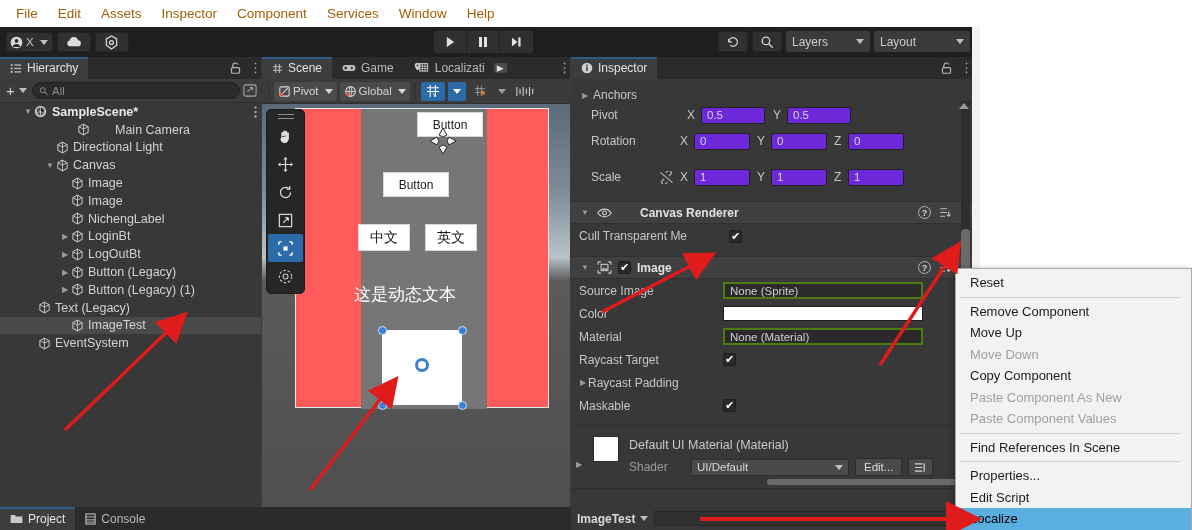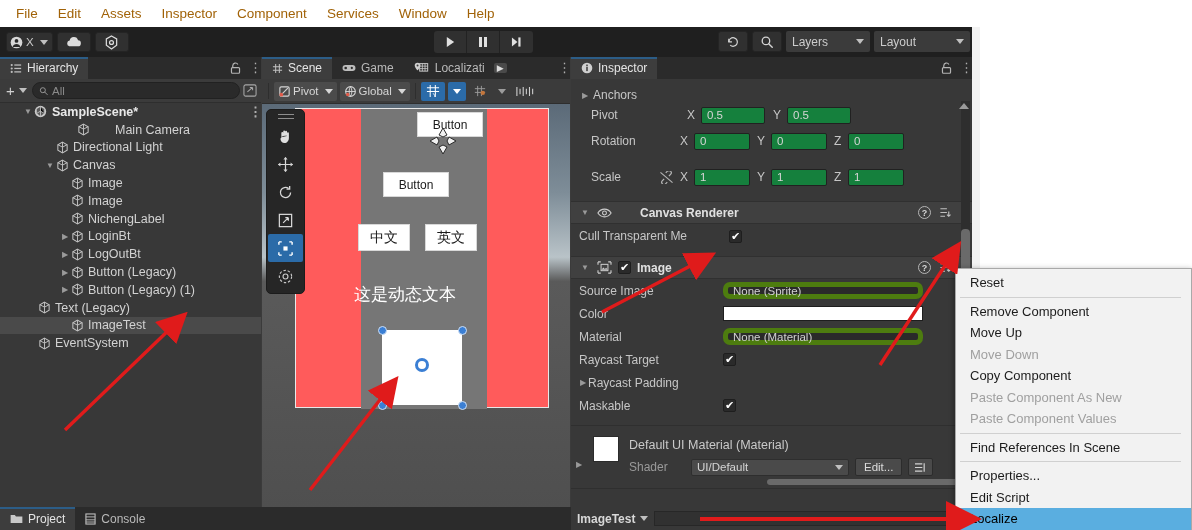--- a/index.html
+++ b/index.html
@@ -196,21 +196,21 @@
   
   #inspector { left: 571px; top: 57px; width: 401px; height: 450px; background:#383838; }
   .insp-body { position: relative; height: 428px; overflow: hidden; }
   .prow {
     display: flex; align-items: center; height: 20px; padding-left: 8px;
     font-size: 12px; color: #c8c8c8;
   }
   .plabel { width: 108px; color: #c6c6c6; flex: 0 0 auto; }
   .plabel.dim { color: #9a9a9a; }
   .pfield {
-    background: #15803d; border: 1px solid #212121; border-radius: 2px;
+    background: #6d28d9; border: 1px solid #212121; border-radius: 2px;
     height: 17px; display: flex; align-items: center; padding: 0 5px;
     color: #d5d5d5; font-size: 11.5px; min-width: 0;
   }
   .axis { width: 14px; text-align: left; color: #c6c6c6; flex: 0 0 14px; }
   .comp-header {
     height: 23px; display: flex; align-items: center; gap: 6px;
     background: #404040; border-top: 1px solid #303030;
     border-bottom: 1px solid #303030; padding: 0 8px; position: relative;
   }
   .comp-header .ctitle { font-weight: bold; font-size: 12px; color: #e0e0e0; }
@@ -219,21 +219,21 @@
     width: 13px; height: 13px; background: #2a2a2a; border: 1px solid #1e1e1e;
     border-radius: 2px; display: flex; align-items: center; justify-content: center;
     color: #ffffff; font-size: 11px; cursor: default;
   }
   .circle-q {
     width: 13px; height: 13px; border-radius: 50%; border: 1.4px solid #b6b6b6;
     color: #d6d6d6; font-size: 9px; display: flex; align-items: center;
     justify-content: center; font-weight: bold;
   }
   .objfield {
-    background: #2a2a2a; border: 5px solid #4d7c0f; border-radius: 7px;
+    background: #2a2a2a; border: 2px solid #4d7c0f; border-radius: 0;
     height: 17px; display: flex; align-items: center; padding: 0 5px;
     color: #d0d0d0; font-size: 11.5px;
   }
   .colorfield {
     background: #ffffff; border: 1px solid #1e1e1e; height: 15px;
   }
   .mat-block { padding: 6px 0 4px; position: relative; }
   .mat-swatch {
     width: 26px; height: 26px; background: #ffffff; border: 1px solid #2b2b2b;
   }

